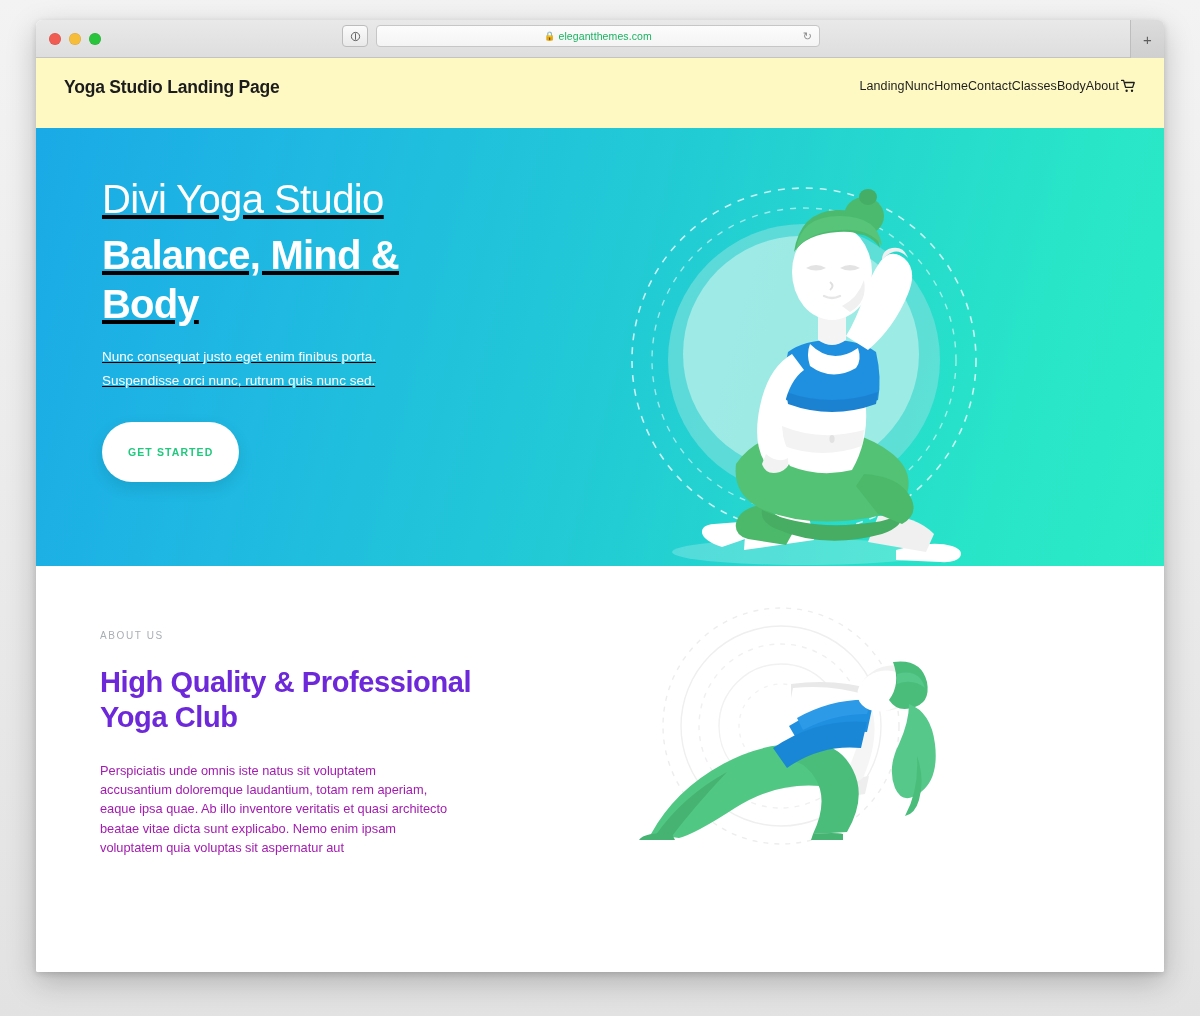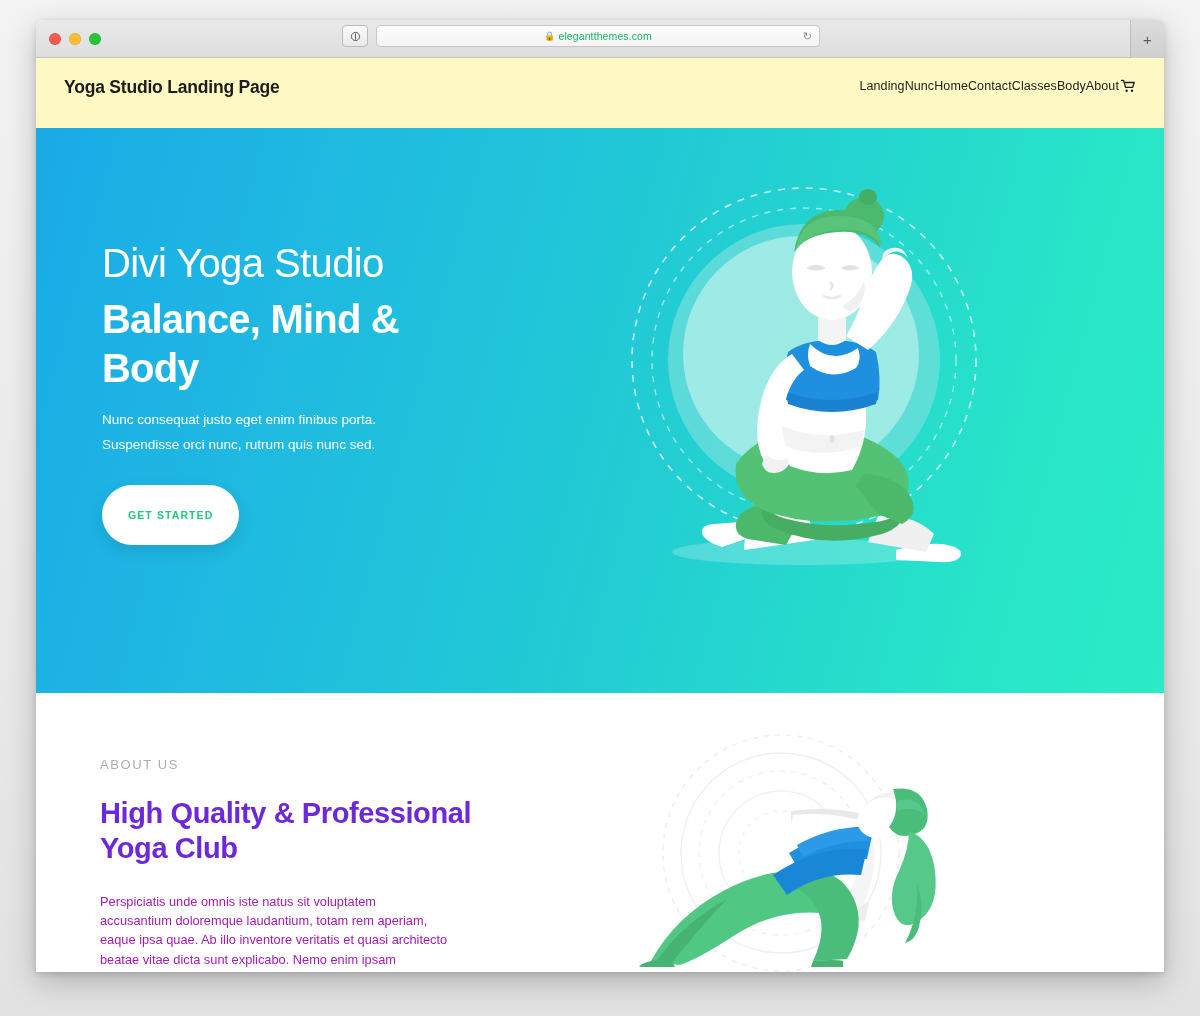--- a/index.html
+++ b/index.html
@@ -86,23 +86,24 @@
   .brand { font-size: 17.5px; font-weight: bold; color: #1c1c1c; letter-spacing: -.2px; }
   .menu { display: flex; align-items: flex-start; }
   .menu a {
     font-size: 12.5px; color: #1c1c1c; text-decoration: none;
     font-weight: 500; letter-spacing: .1px;
   }
   .cart-icon { font-size: 13px; color: #1c1c1c; margin-left: 2px; }
 
   
   .hero {
-    position: relative; height: 565px;
+    position: relative; height: 438px;
     background: linear-gradient(105deg,#1aaae6 0%, #1fb8e2 22%, #22cdd3 55%, #28e5c8 85%, #2aebc6 100%);
     overflow: hidden;
+    text-decoration: underline;
   }
   .hero-inner {
     position: relative; max-width: 1000px; height: 100%; margin: 0 auto;
     display: flex; align-items: center;
   }
   .hero-copy { width: 400px; padding-left: 2px; margin-top: -36px; }
   .hero-title-light {
     font-size: 40px; color: #fff; font-weight: 300; letter-spacing: -.6px; line-height: 1.18;
   }
   .hero-title-bold {
@@ -125,21 +126,21 @@
   .hero-art { position: absolute; left: 560px; top: 36px; width: 420px; height: 430px; }
 
   
   .about { position: relative; background: #fff; height: 291px; }
   .about-inner {
     position: relative; max-width: 1000px; margin: 0 auto; height: 100%;
     display: flex;
   }
   .about-copy { width: 400px; padding-top: 64px; }
   .eyebrow {
-    font-size: 13px; letter-spacing: 1.6px; color: #a9aeb3; font-weight: 500;
+    font-size: 10px; letter-spacing: 1.6px; color: #a9aeb3; font-weight: 500;
   }
   .about-title {
     margin-top: 24px; font-size: 29px; font-weight: bold; color: #6d28d9;
     line-height: 1.2; letter-spacing: -.4px;
   }
   .about-body {
     margin-top: 26px; font-size: 12.8px; color: #a21caf; line-height: 1.52;
     width: 348px;
   }
   .about-art { position: absolute; left: 585px; top: 30px; width: 400px; height: 280px; }

